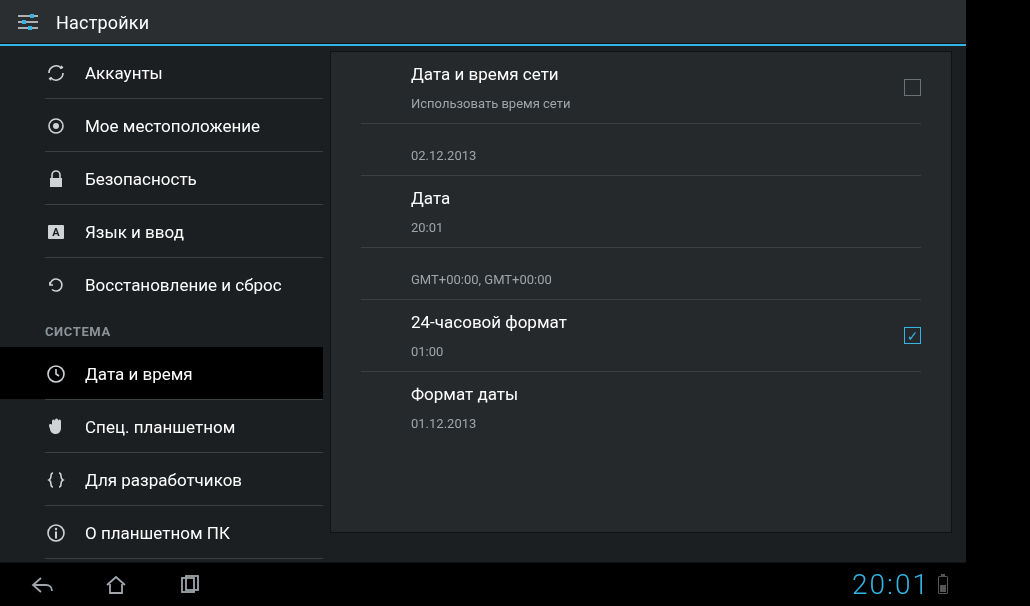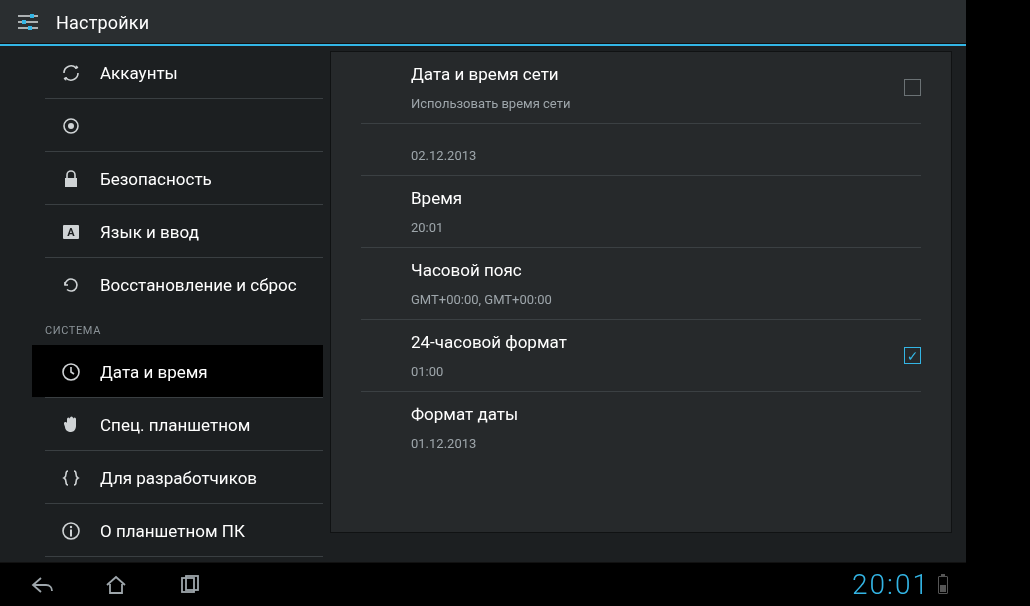--- a/index.html
+++ b/index.html
@@ -6,27 +6,27 @@
   html, body { width: 1030px; height: 606px; overflow: hidden; font-family: "Roboto", "Segoe UI", Arial, sans-serif; background: #000; }
   .screen { width: 966px; height: 606px; background: #1c1f21; display: flex; flex-direction: column; }
   
   .actionbar { height: 44px; background: #2a2e30; display: flex; align-items: center; padding: 0 14px; box-shadow: inset 0 -1px 0 #111; }
   .actionbar .title { color: #fff; font-size: 18px; font-weight: 400; margin-left: 14px; letter-spacing: .2px; }
   .accent-line { height: 2px; background: #33b5e5; }
   
   .body { flex: 1; display: flex; overflow: hidden; }
   
   .sidebar { width: 380px; background: #1c1f21; overflow-y: auto; }
-  .sidebar-item { display: flex; align-items: center; height: 52px; padding: 0 18px 0 28px; cursor: pointer; border-top: 1px solid rgba(255,255,255,0); margin-left: 32px; }
+  .sidebar-item { display: flex; align-items: center; height: 52px; padding: 0 18px 0 45px; cursor: pointer; border-top: 1px solid rgba(255,255,255,0); }
   .sidebar-item + .sidebar-item, .sidebar-header + .sidebar-item { }
   .sidebar-sep { height: 1px; margin-left: 45px; background: #3a3f42; }
   .sidebar-item.selected { background: #000000; }
   .sidebar-item .icon { width: 22px; height: 22px; margin-right: 18px; display: flex; align-items: center; justify-content: center; }
   .sidebar-item .label { color: #fff; font-size: 17px; font-weight: 400; }
-  .sidebar-header { color: #8b9398; font-size: 11px; font-weight: 400; letter-spacing: .6px; padding: 14px 18px 8px 45px; }
+  .sidebar-header { color: #8b9398; font-size: 13px; font-weight: 700; letter-spacing: .6px; padding: 14px 18px 8px 45px; }
   
   .detail-wrap { flex: 1; display: flex; justify-content: flex-start; }
   .detail { margin: 6px 15px 30px 8px; width: 620px; background: #26292b; box-shadow: 0 0 0 1px rgba(0,0,0,.4); }
   .detail-item { display: flex; align-items: center; padding: 12px 30px 12px 80px; cursor: pointer; position: relative; }
   .detail-sep { height: 1px; margin-left: 30px; margin-right: 30px; background: #3b4043; }
   .detail-item .texts { flex: 1; }
   .detail-item .title { color: #fff; font-size: 17px; font-weight: 400; }
   .detail-item .sub { color: #9ea6ab; font-size: 13px; margin-top: 12px; }
   .check { width: 17px; height: 17px; border: 1px solid #6b7275; display: flex; align-items: center; justify-content: center; }
   .check.checked { border-color: #33b5e5; }
@@ -78,20 +78,21 @@
       </div>
       <div class="sidebar-sep"></div>
 
       <div class="sidebar-item">
         <span class="icon">
           <svg width="22" height="22" viewBox="0 0 22 22">
               <circle cx="11" cy="11" r="7" class="ic-stroke"></circle>
               <circle cx="11" cy="11" r="3" class="ic-fill"></circle>
             </svg>
         </span>
+        <span class="label">Мое местоположение</span>
       </div>
       <div class="sidebar-sep"></div>
 
       <div class="sidebar-item">
         <span class="icon">
           <svg width="22" height="22" viewBox="0 0 22 22">
               <rect x="5" y="10" width="12" height="9" class="ic-fill"></rect>
               <path d="M7 10V7a4 4 0 0 1 8 0v3" class="ic-stroke"></path>
             </svg>
         </span>
@@ -181,29 +182,28 @@
 
         <div class="detail-item">
           <div class="texts">
             <div class="sub">02.12.2013</div>
           </div>
         </div>
         <div class="detail-sep"></div>
 
         <div class="detail-item">
           <div class="texts">
-            <div class="title">Время</div>
+            <div class="title">Дата</div>
             <div class="sub">20:01</div>
           </div>
         </div>
         <div class="detail-sep"></div>
 
         <div class="detail-item">
           <div class="texts">
-            <div class="title">Часовой пояс</div>
             <div class="sub">GMT+00:00, GMT+00:00</div>
           </div>
         </div>
         <div class="detail-sep"></div>
 
         <div class="detail-item">
           <div class="texts">
             <div class="title">24-часовой формат</div>
             <div class="sub">01:00</div>
           </div>

